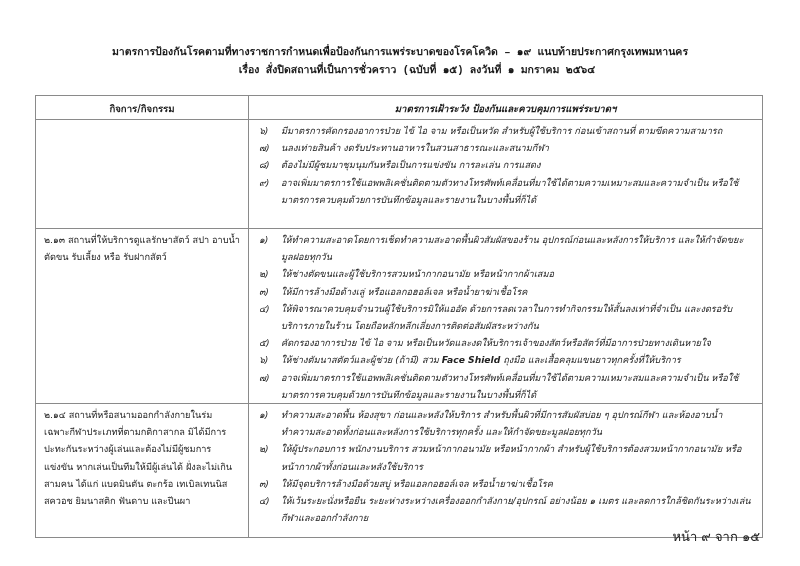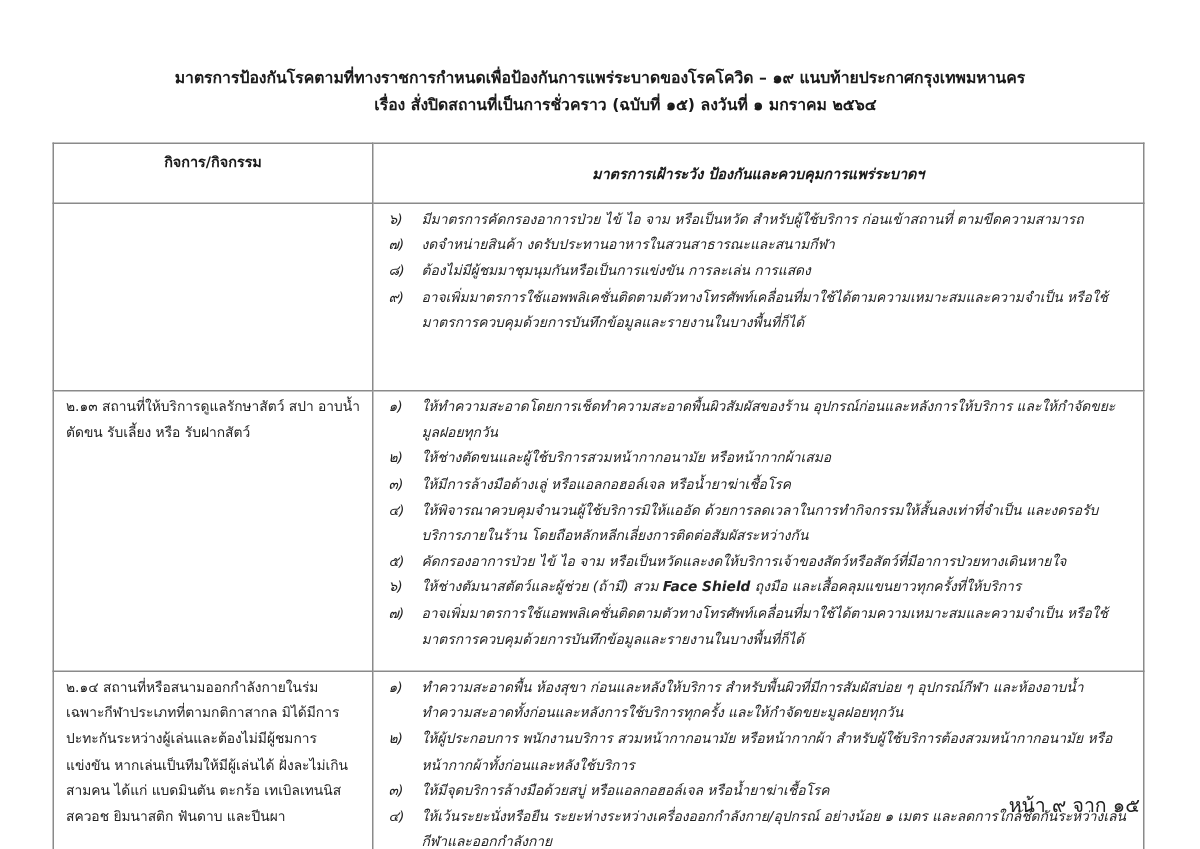--- a/index.html
+++ b/index.html
@@ -1,27 +1,27 @@
 <!DOCTYPE html>
 <html><head>
 <meta charset="utf-8">
 <style>
   html, body { margin:0; padding:0; background:#ffffff; }
   body { width:800px; height:566px; position:relative; overflow:hidden;
          font-family:"DejaVu Sans","Liberation Sans",sans-serif; color:#222; }
   .title { position:absolute; left:0; width:800px; text-align:center;
-           font-weight:bold; font-size:10.5px; color:#1a1a1a; }
+           font-weight:bold; font-size:10.5px; color:#1a1a1a;font-family:Liberation Mono, monospace; }
   .title1 { top:43px; }
   .title2 { top:61px;margin-left:17px; }
   table.measures { position:absolute; left:35px; top:95px; width:728px;
            border-collapse:collapse; font-size:9.2px; line-height:17.2px; }
   table.measures td, table.measures th { border:1px solid #8a8a8a; vertical-align:top; }
   table.measures th { height:21px; font-weight:bold; font-size:9.6px; text-align:center;
            vertical-align:middle; color:#1a1a1a; }
-  .c1 { width:196px; padding:2px 8px 16px 8px; }
+  .c1 { width:196px; padding:2px 8px 0 8px; }
   .c2 { padding:2px 10px 0 10px;font-style:italic; }
   .item { display:flex; }
   .num { width:22px; flex:0 0 22px; }
   .txt { flex:1; }
   .r1 td { height:106px; }
   .r2 td { height:168px; }
   .r3 td { height:131px; }
   .footer { position:absolute; right:40px; top:526px; font-size:13px; color:#222; }
   .bold { font-weight:bold; }
 </style>
@@ -40,21 +40,21 @@
 
   <tr class="r1">
     <td class="c1"></td>
     <td class="c2">
       <div class="item">
             <span class="num">๖)</span>
             <span class="txt">มีมาตรการคัดกรองอาการป่วย ไข้ ไอ จาม หรือเป็นหวัด สำหรับผู้ใช้บริการ ก่อนเข้าสถานที่ ตามขีดความสามารถ</span>
           </div>
       <div class="item">
             <span class="num">๗)</span>
-            <span class="txt">งดจำหน่ายสินค้า งดรับประทานอาหารในสวนสาธารณะและสนามกีฬา</span>
+            <span class="txt">นลงเท่ายสินค้า งดรับประทานอาหารในสวนสาธารณะและสนามกีฬา</span>
           </div>
       <div class="item">
             <span class="num">๘)</span>
             <span class="txt">ต้องไม่มีผู้ชมมาชุมนุมกันหรือเป็นการแข่งขัน การละเล่น การแสดง</span>
           </div>
       <div class="item">
             <span class="num">๙)</span>
             <span class="txt">อาจเพิ่มมาตรการใช้แอพพลิเคชั่นติดตามตัวทางโทรศัพท์เคลื่อนที่มาใช้ได้ตามความเหมาะสมและความจำเป็น หรือใช้มาตรการควบคุมด้วยการบันทึกข้อมูลและรายงานในบางพื้นที่ก็ได้</span>
           </div>
     </td>

